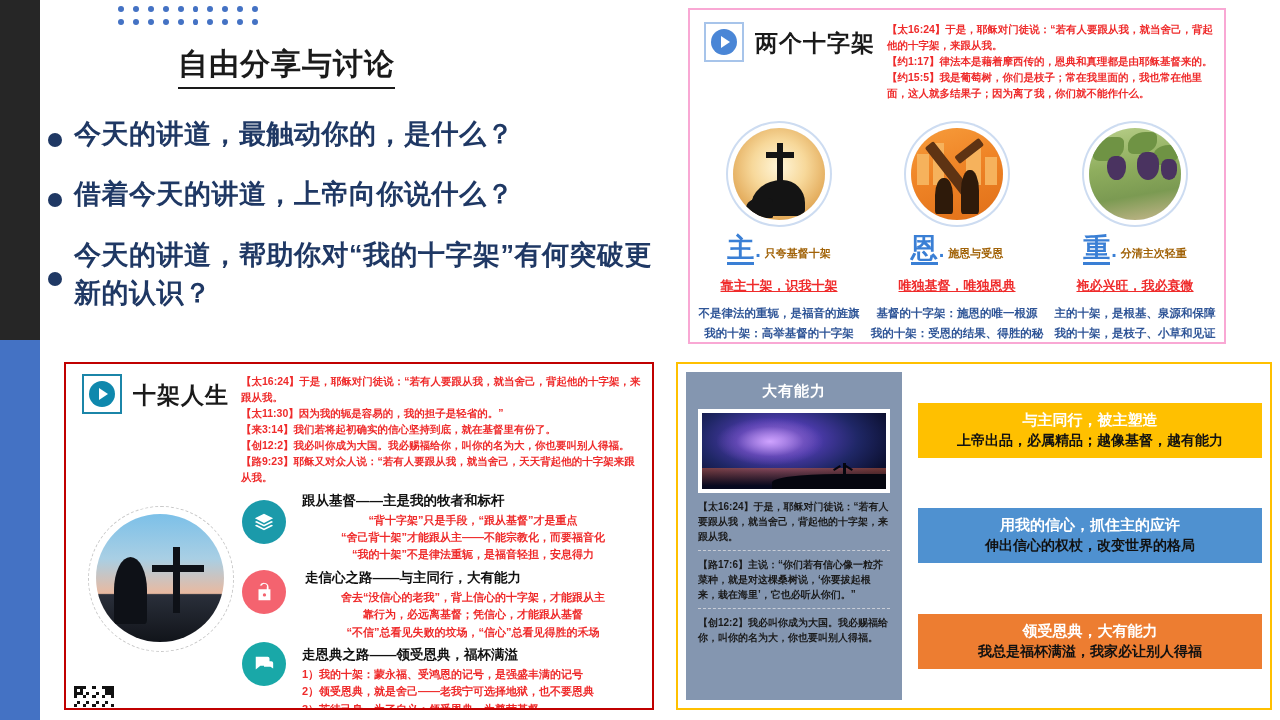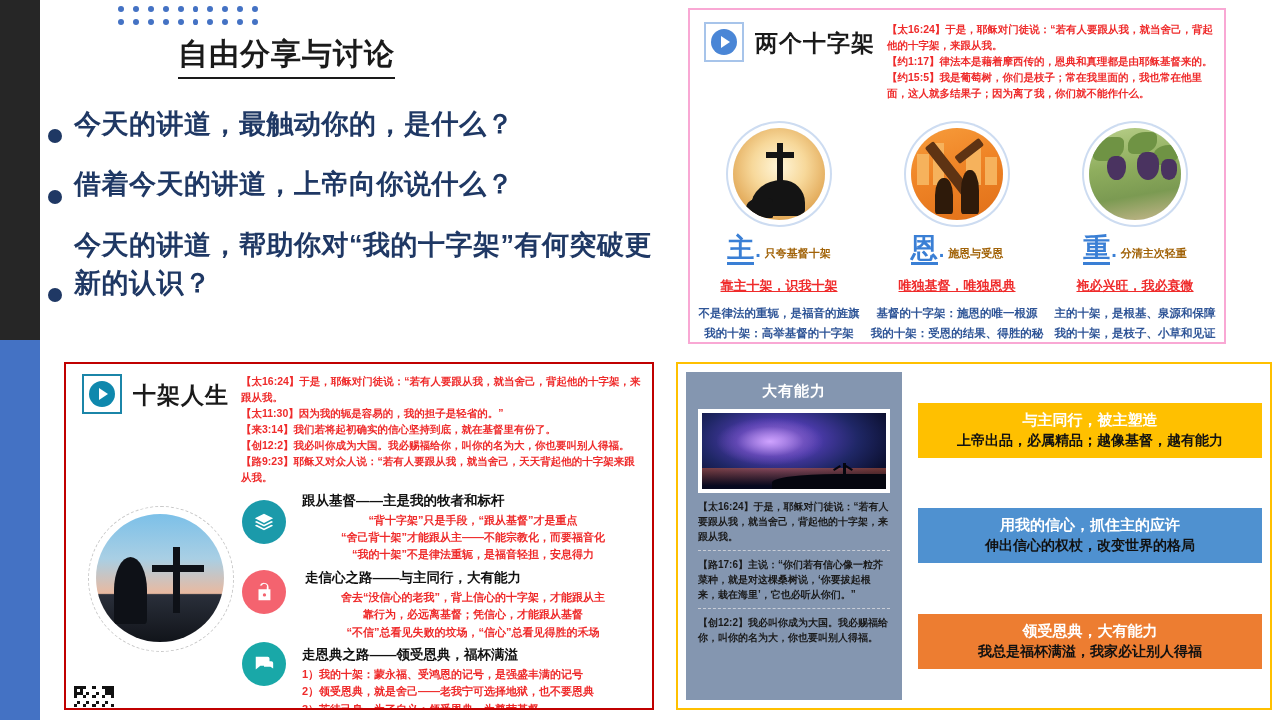--- a/index.html
+++ b/index.html
@@ -18,24 +18,24 @@
   
   .dots { position: absolute; left: 118px; top: 6px; width: 140px; }
   .dot-row { display: flex; gap: 9px; margin-bottom: 7px; }
   .dot { width: 6px; height: 6px; border-radius: 50%; background: #4472c4; }
 
   
   .tl { position: absolute; left: 48px; top: 34px; width: 620px; }
   .tl-title {
     text-align: center; font-size: 30px; font-weight: 700; color: #1a1a1a;
     letter-spacing: 1px; padding-bottom: 2px; display: inline-block;
-    border-bottom: 2px solid #1a1a1a; margin-left: 130px;
+    border-bottom: 2px solid #1a1a1a; margin-left: 130px; margin-top: 10px;
   }
   .tl-list { margin-top: 26px; }
-  .tl-item { display: flex; align-items: flex-end; margin-bottom: 22px; }
+  .tl-item { display: flex; align-items: center; margin-bottom: 22px; }
   .tl-bullet {
     width: 14px; height: 14px; border-radius: 50%; background: #1f3864;
     flex: 0 0 14px; margin-top: 11px; margin-right: 12px;
   }
   .tl-text { font-size: 27px; font-weight: 700; color: #1f3864; line-height: 1.42; letter-spacing: 0.5px; }
 
   
   .panel { position: absolute; background: #fff; overflow: hidden; }
 
   

